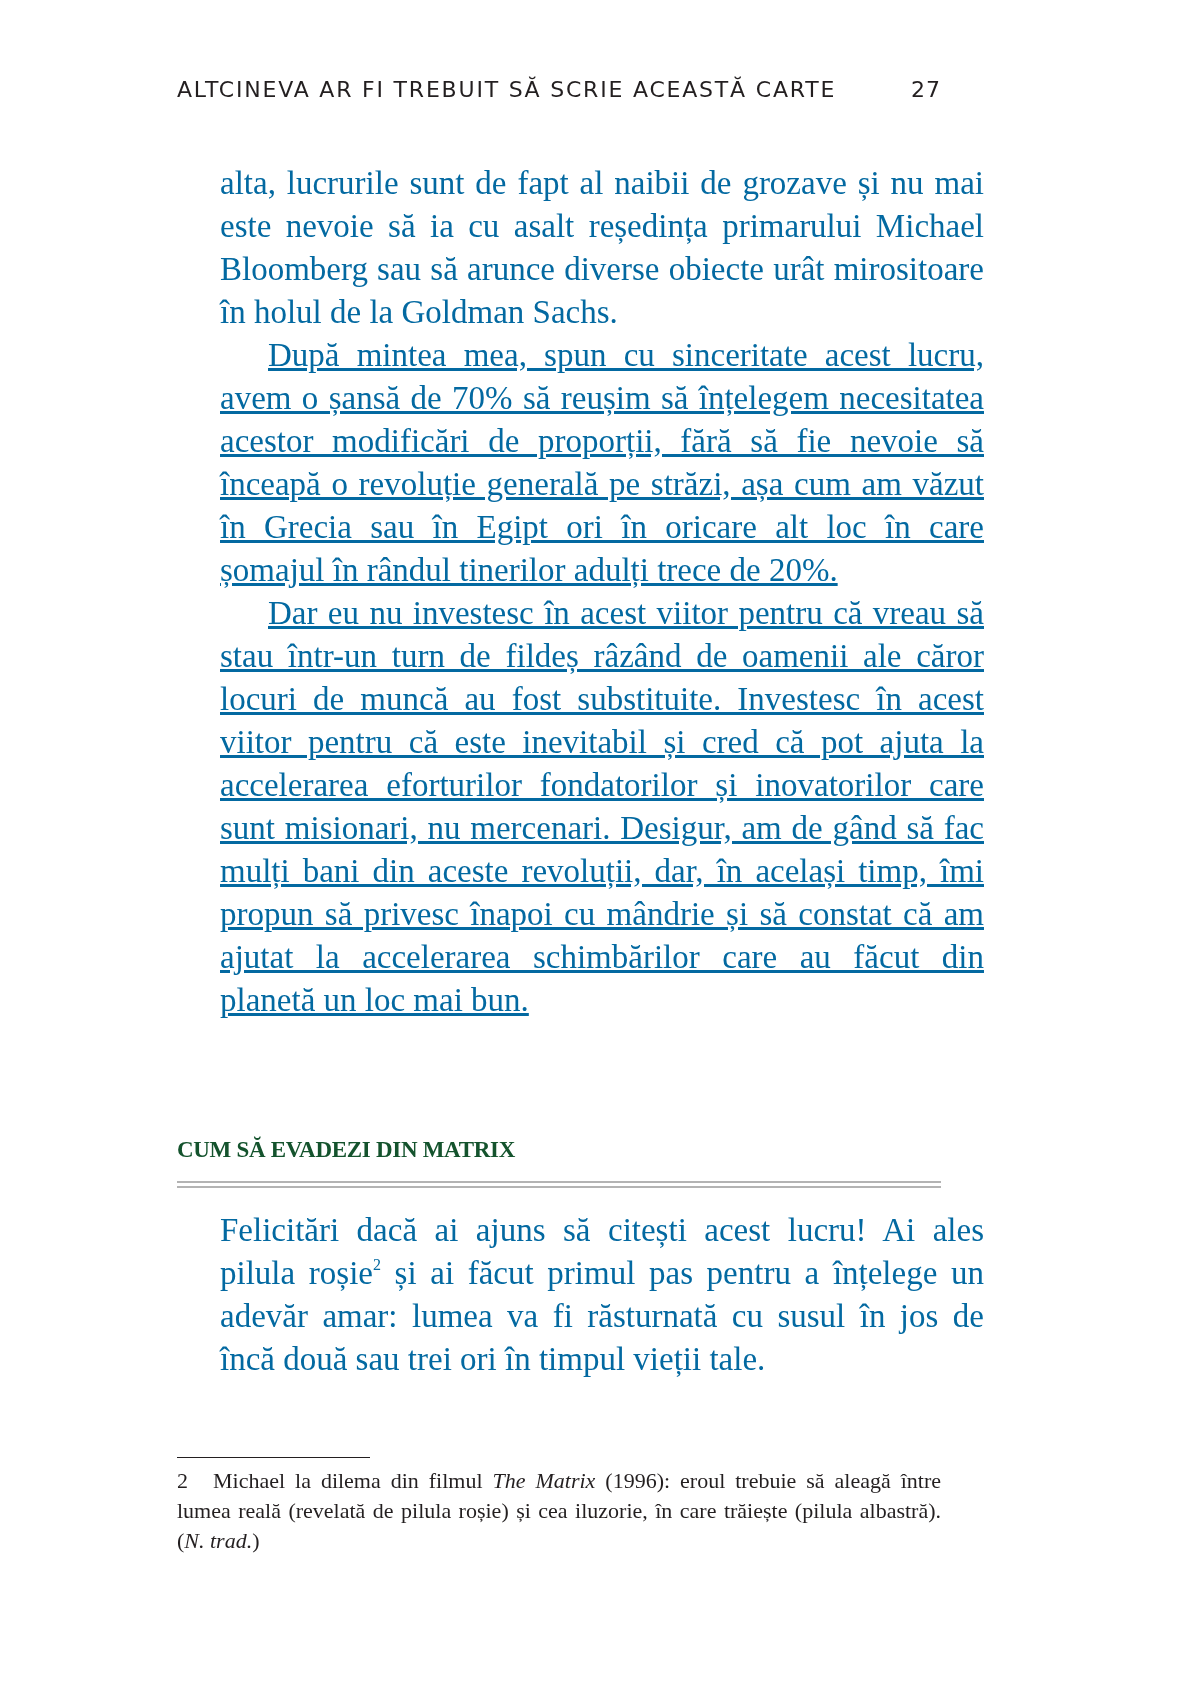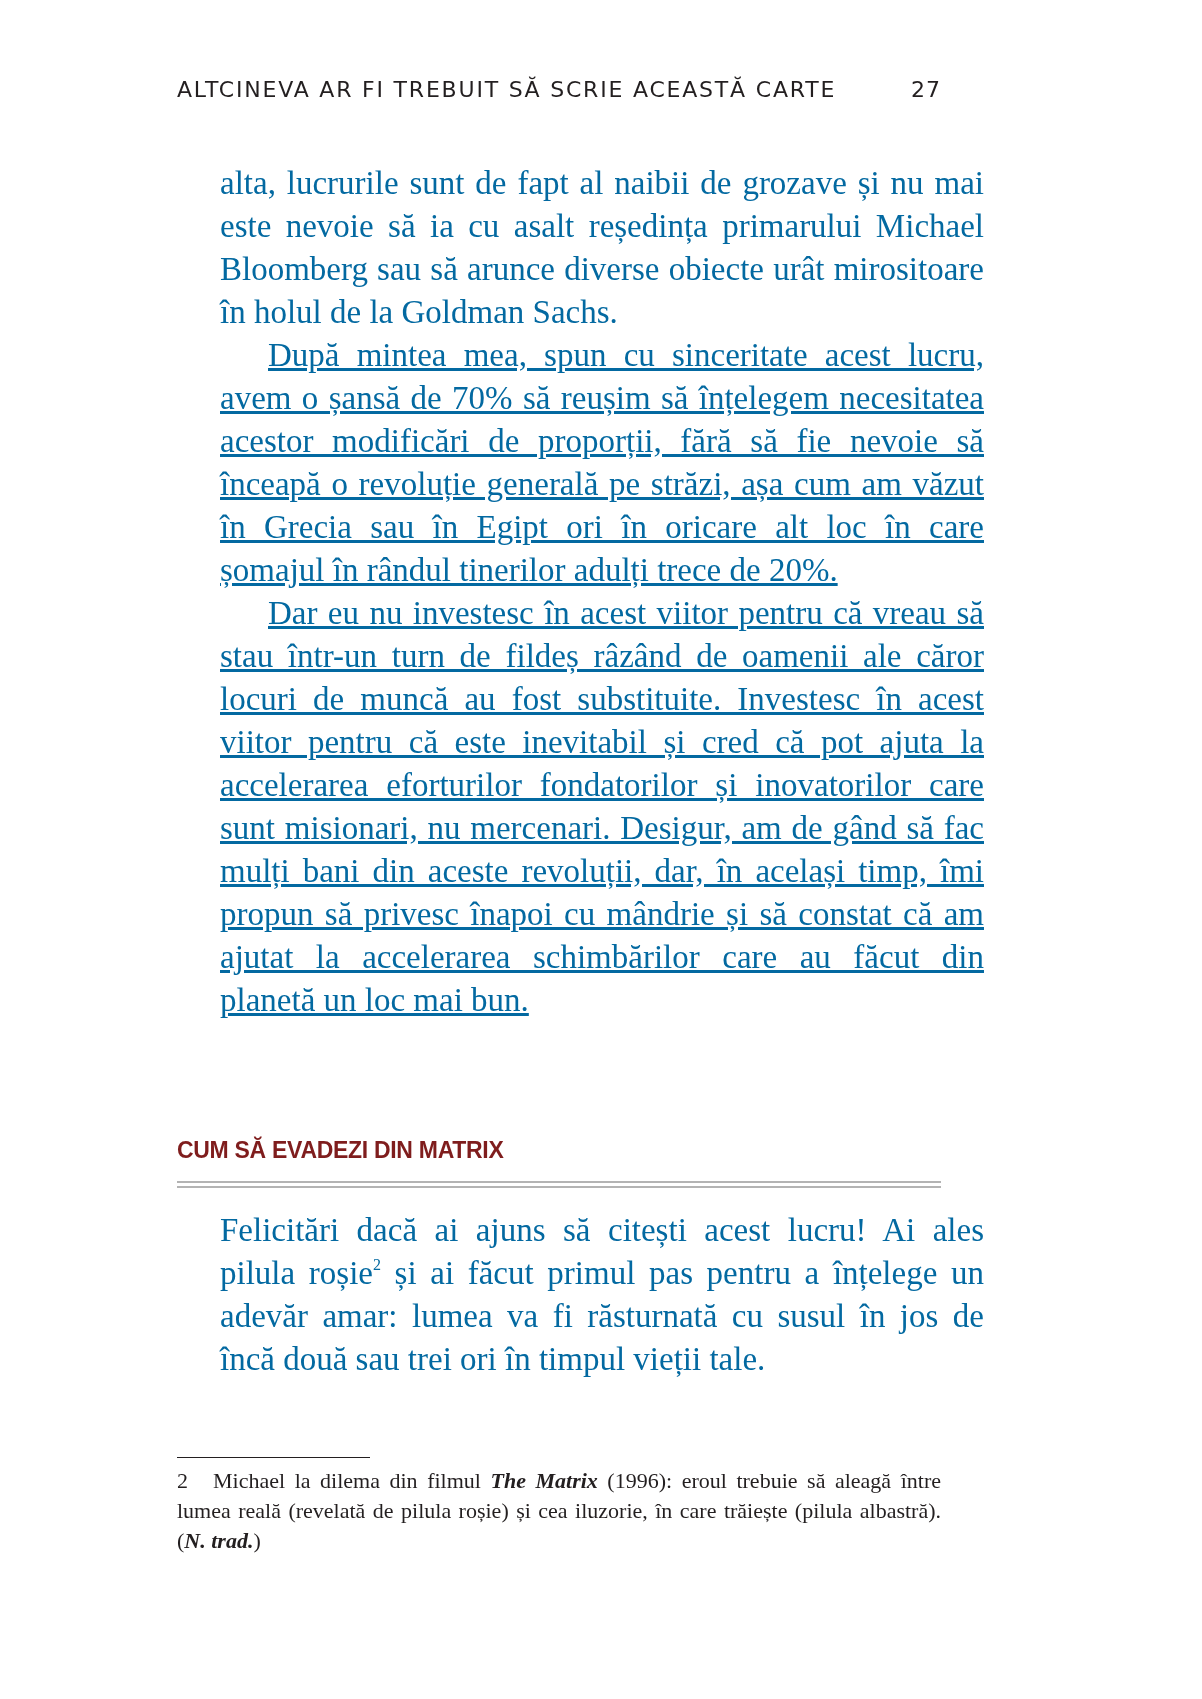--- a/index.html
+++ b/index.html
@@ -47,25 +47,25 @@
     }
     .body-text p.indent {
       text-indent: 48px;
       text-decoration: underline;
     }
     #block-1 { top: 162px; }
     .section-heading {
       position: absolute;
       left: 177px;
       top: 1137px;
-      font-family: Liberation Sans, sans-serif;
+      font-family: Liberation Serif, serif;
       font-weight: bold;
       font-size: 23px;
       letter-spacing: -0.3px;
-      color: #7f1d1d;
+      color: #14532d;
     }
     .section-rule {
       position: absolute;
       left: 177px;
       top: 1181px;
       width: 764px;
       height: 8px;
     }
     .section-rule .line {
       position: absolute;
@@ -93,21 +93,21 @@
       font-family: "Liberation Serif", serif;
       font-size: 22px;
       line-height: 30px;
       text-align: justify;
       color: #231f20;
     }
     .footnote .fn-number {
       display: inline-block;
       width: 36px;
     }
-    .footnote em { font-style: italic; font-weight: bold; }
+    .footnote em { font-style: italic; }
     sup.footnote-ref {
       font-size: 16px;
       line-height: 0;
       vertical-align: 14px;
     }
   </style>
 </head>
 <body>
 
 <div class="running-header">

